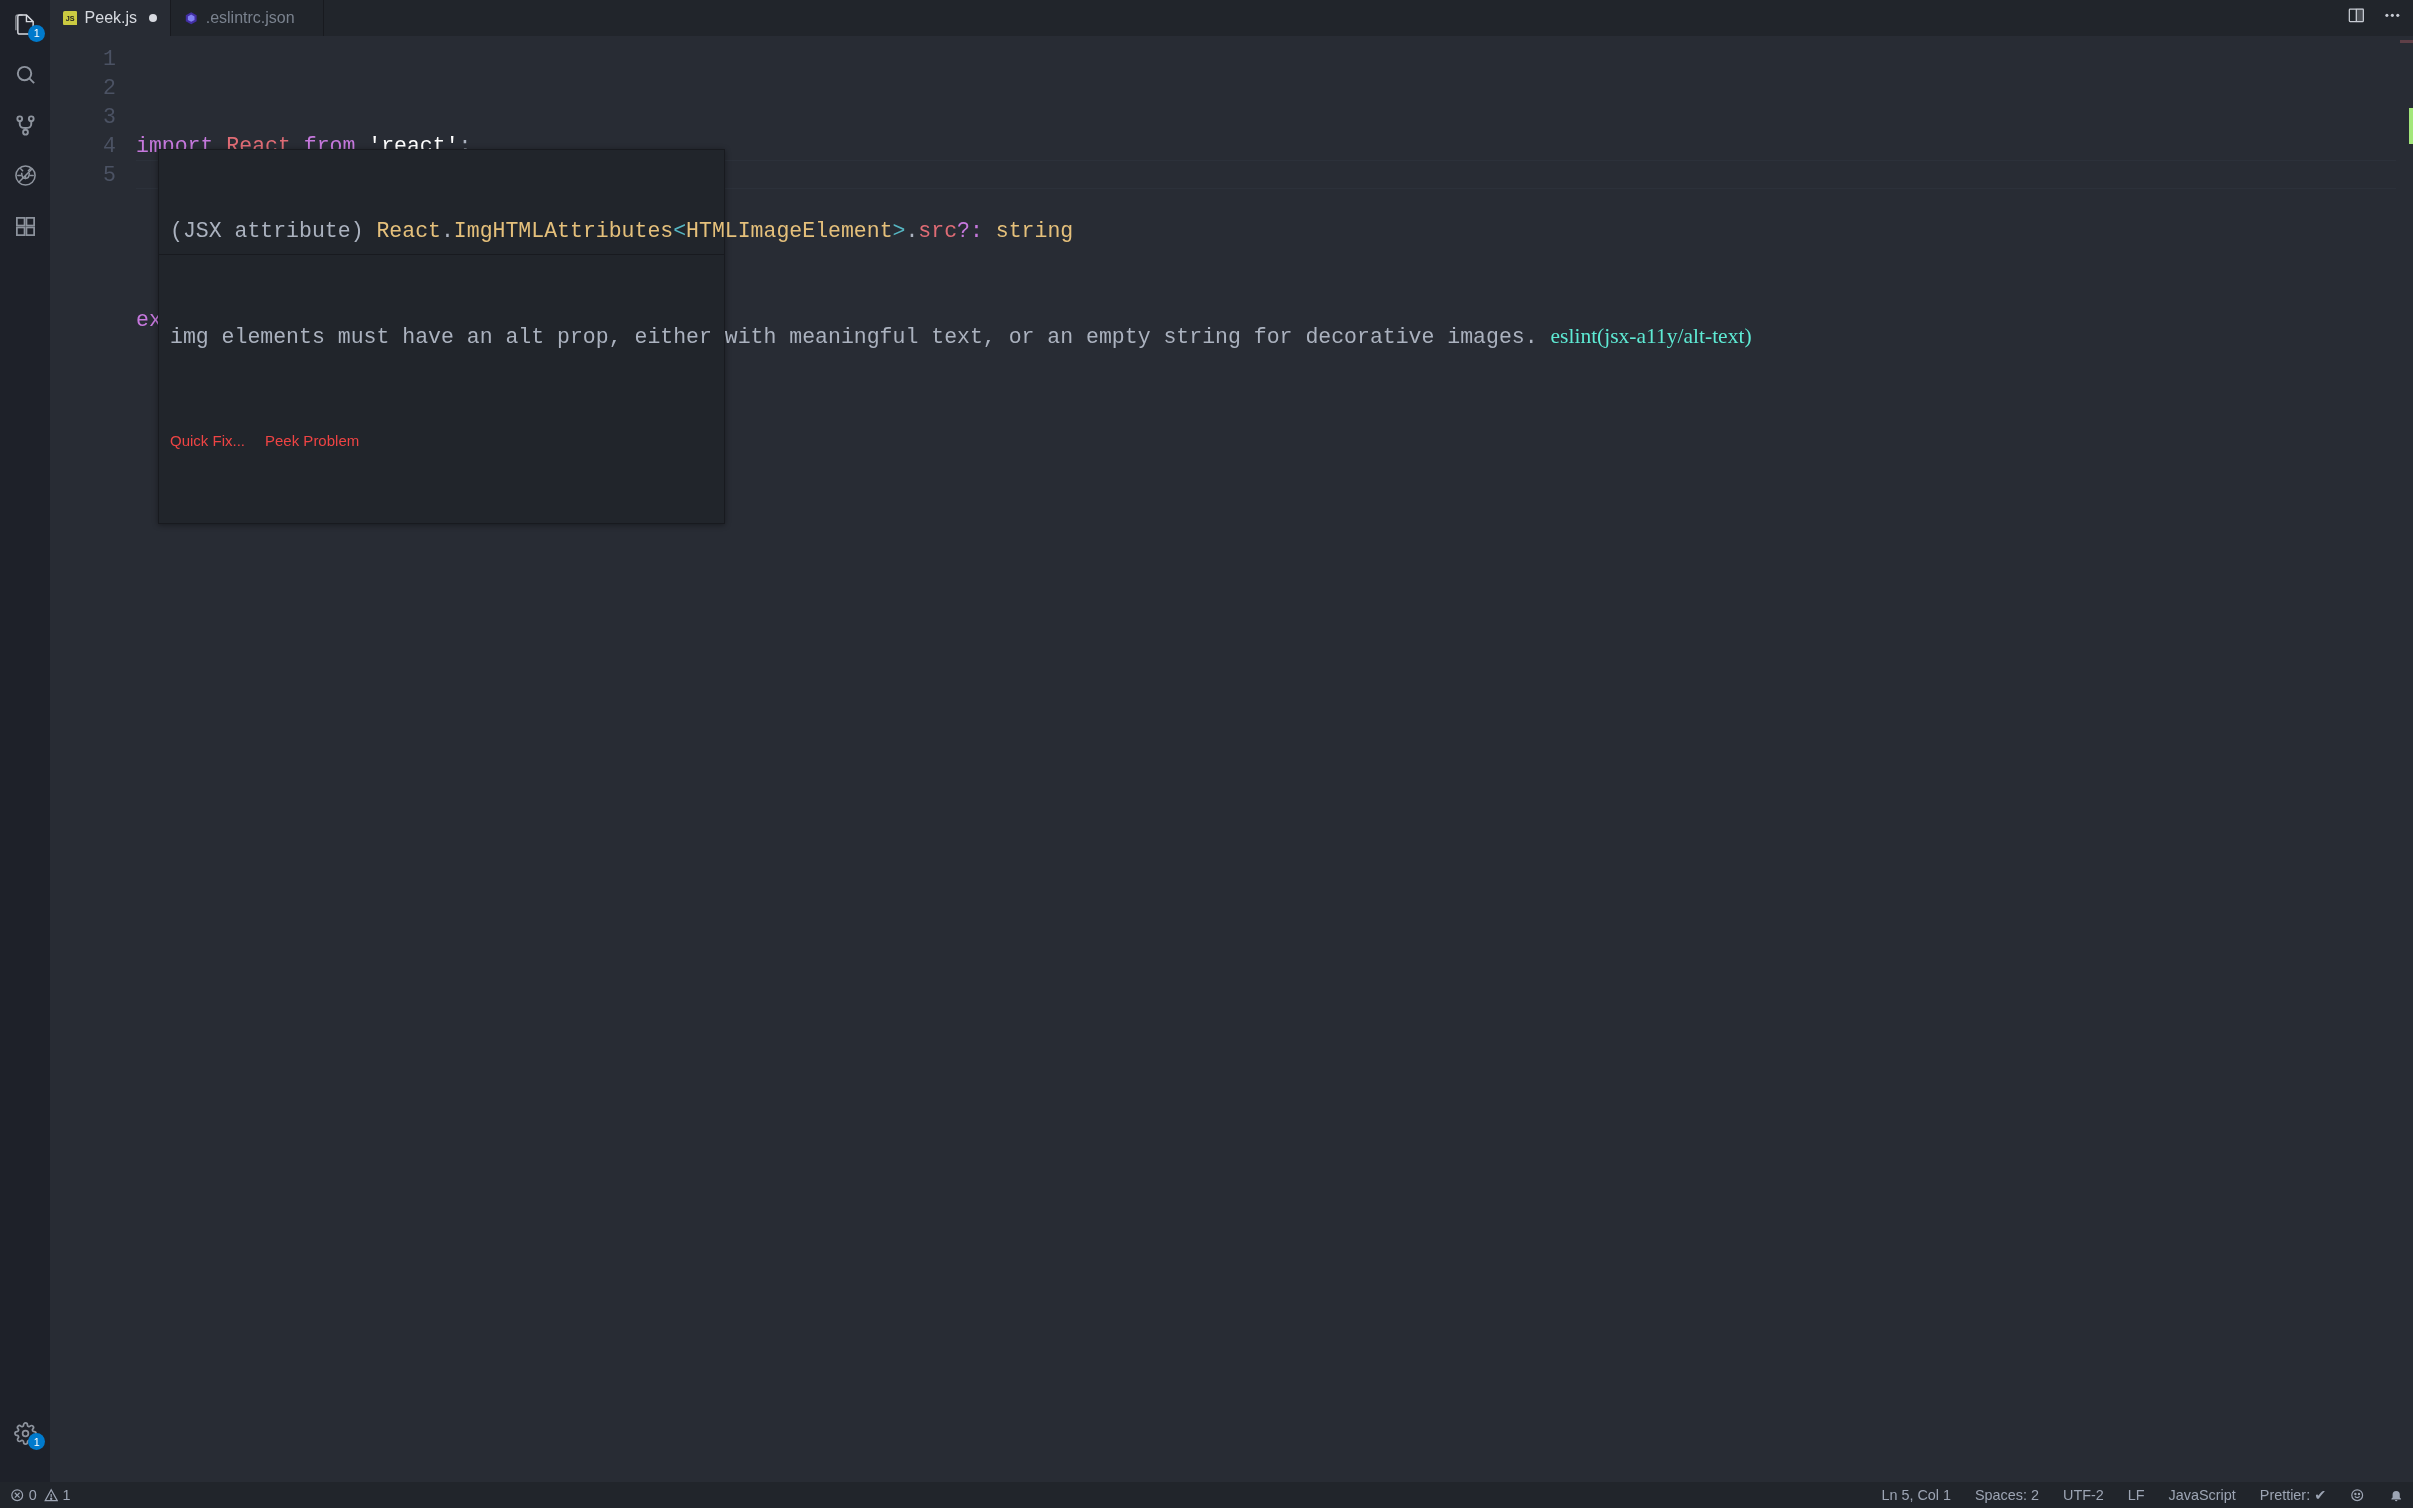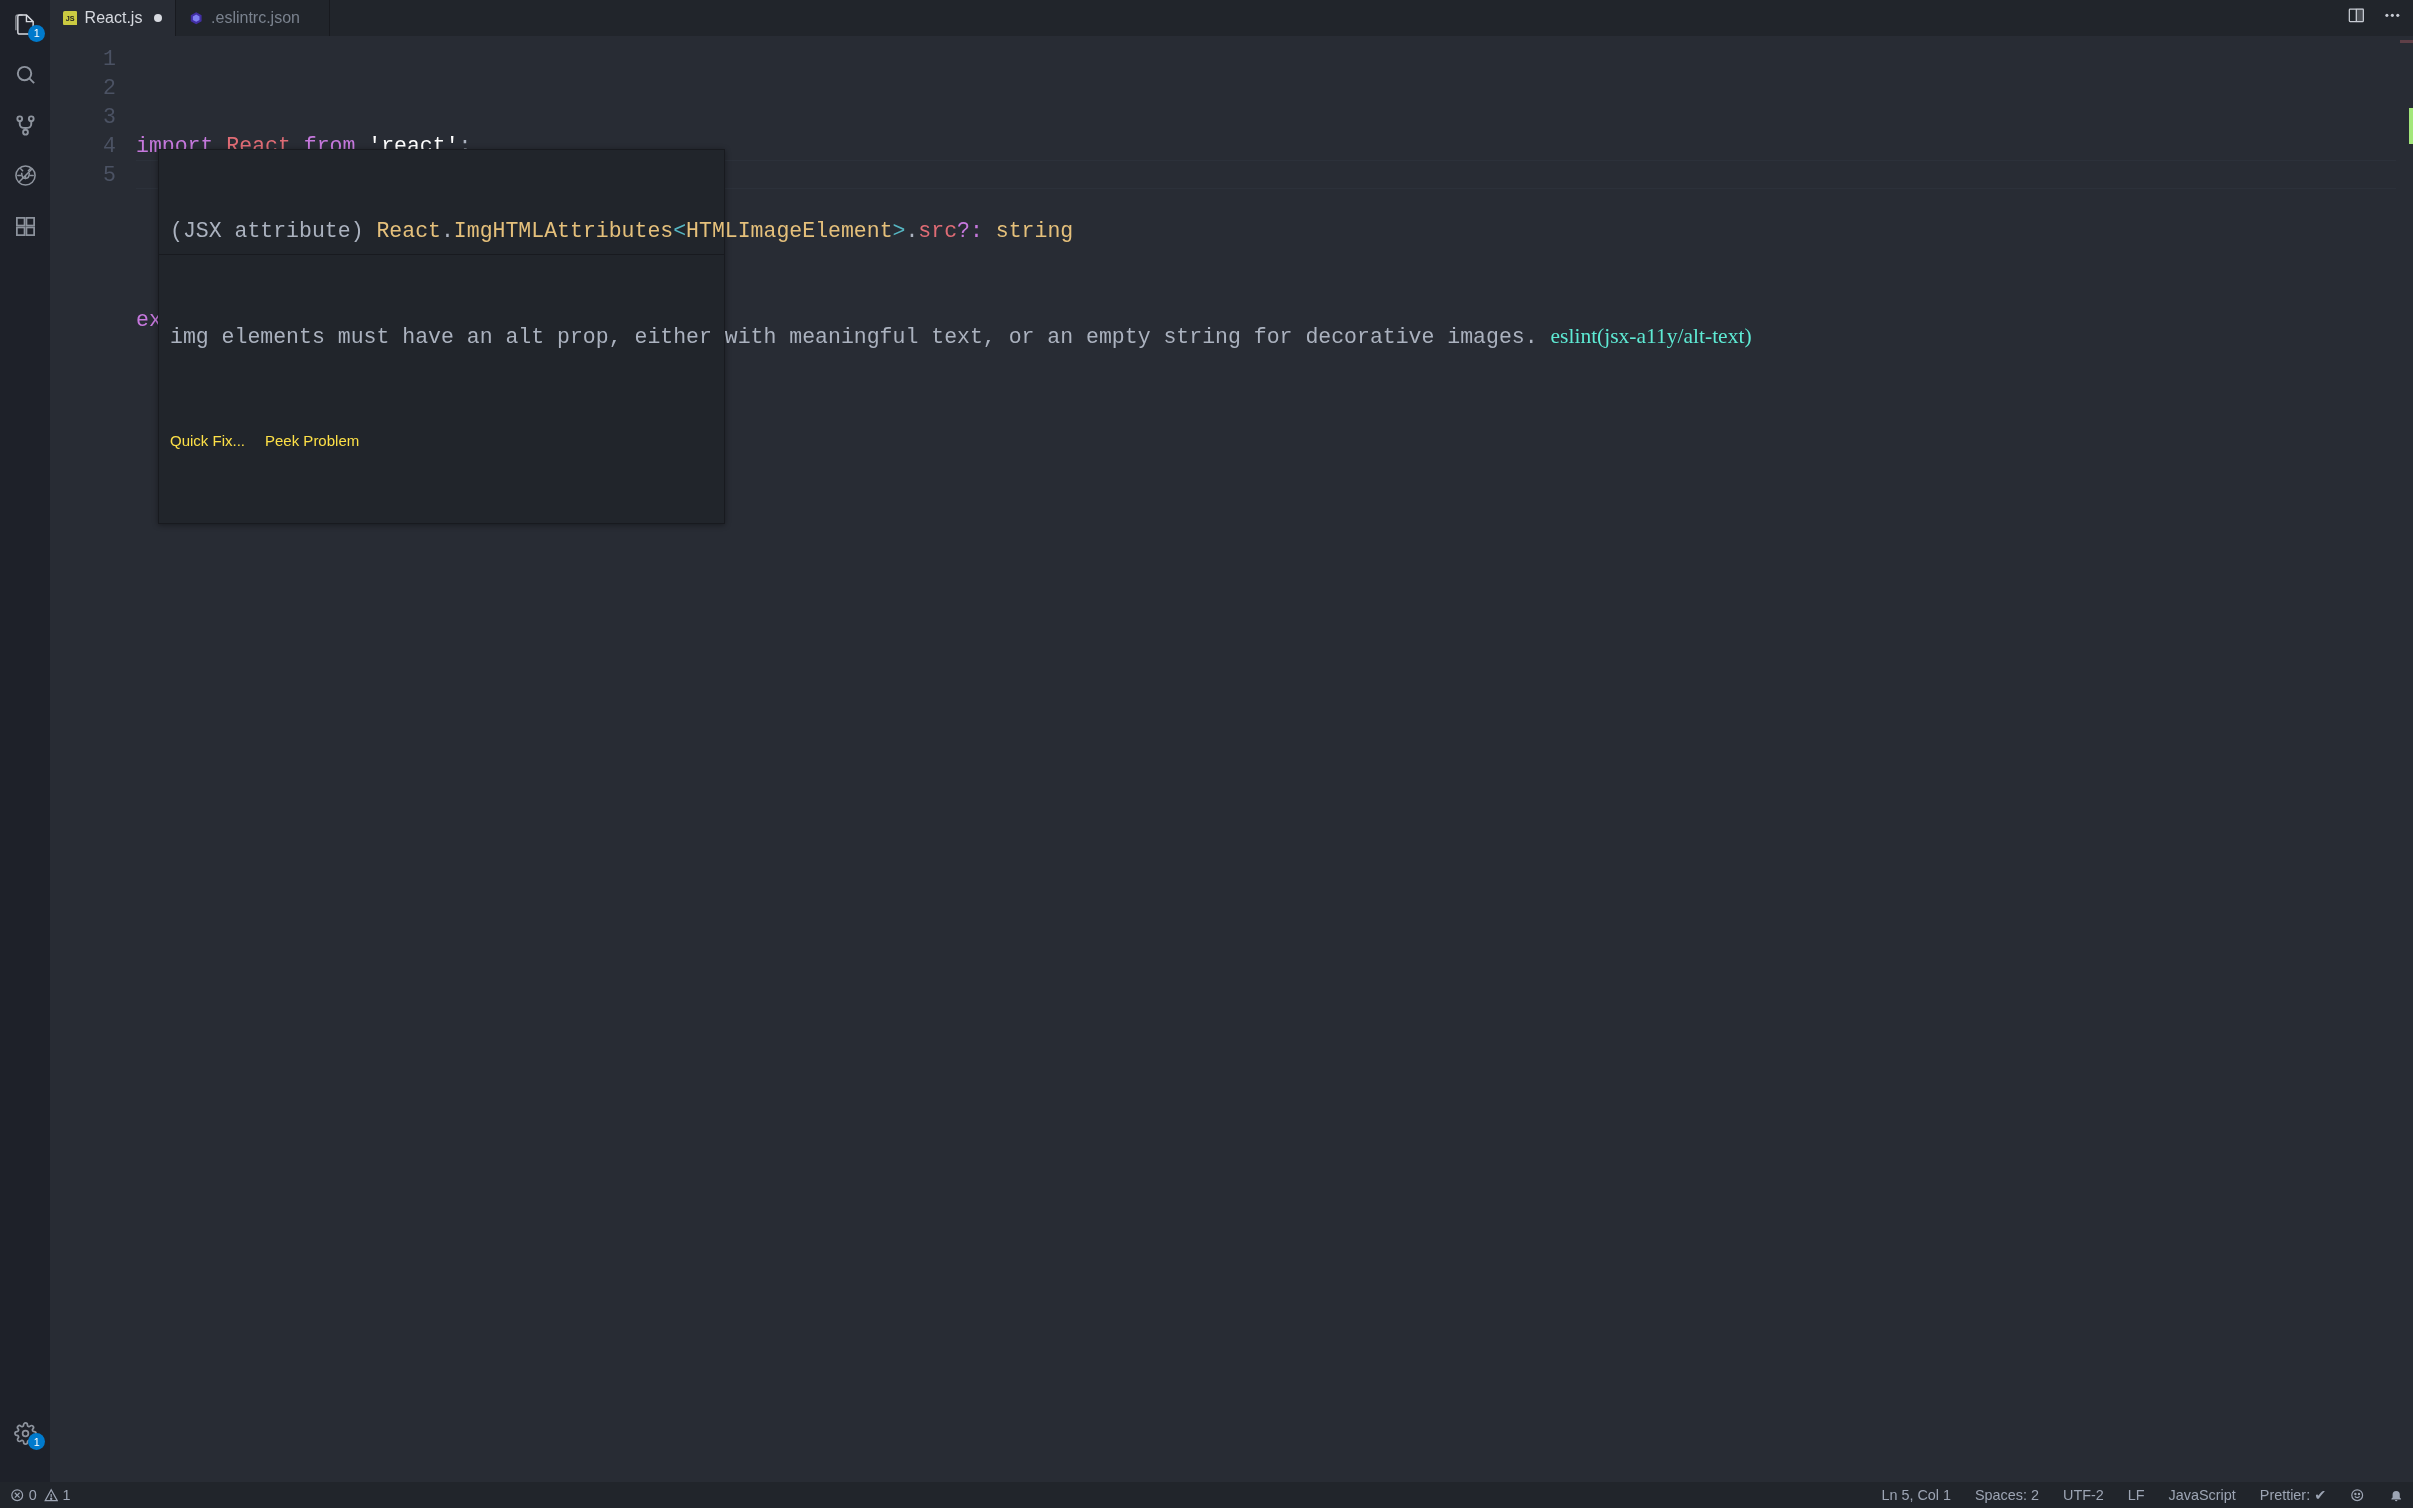--- a/index.html
+++ b/index.html
@@ -123,21 +123,21 @@
 }
 .hover-sig { padding: 8.6px 11.5px; line-height: 29px; border-bottom: 0.7px solid #181a1f; }
 .hover-msg { padding: 8.6px 11.5px; line-height: 29px; color: #abb2bf; }
 .hover-rule { color: #5eead4; font-family: Liberation Serif, serif; }
 .hover-actions {
   padding: 7.2px 11.5px 10px;
   display: flex; gap: 20px;
   font-family: -apple-system, sans-serif;
   font-size: 15px;
 }
-.hover-link { color: #fde047; cursor: pointer; }
+.hover-link { color: #ef4444; cursor: pointer; }
 .minimap {
   width: 17px;
   background: #282c34;
   position: relative;
 }
 .minimap-mark {
   position: absolute; top: 4.3px; right: 0;
   width: 13px; height: 2.9px;
   background: #e06c75; opacity: .3;
 }
@@ -216,21 +216,21 @@
   </div>
 
   <div class="editor-region">
 
     <div class="tab-bar">
       <div class="tab active">
         <svg class="tab-icon" viewBox="0 0 24 24" style="font-size:22px">
             <rect width="24" height="24" rx="3" fill="#cbcb41"></rect>
             <text x="12" y="17" text-anchor="middle" font-size="12" font-family="sans-serif" font-weight="bold" fill="#222">JS</text>
           </svg>
-        <span>React.js</span>
+        <span>Peek.js</span>
         <span class="tab-dirty"></span>
       </div>
       <div class="tab">
         <svg class="tab-icon" viewBox="0 0 24 24">
             <polygon points="12,2 21,7 21,17 12,22 3,17 3,7" fill="#4b32c3" opacity=".8"></polygon>
             <polygon points="12,6 17.5,9 17.5,15 12,18 6.5,15 6.5,9" fill="#8080f2"></polygon>
           </svg>
         <span>.eslintrc.json</span>
         <span class="tab-inactive-close"></span>
       </div>

